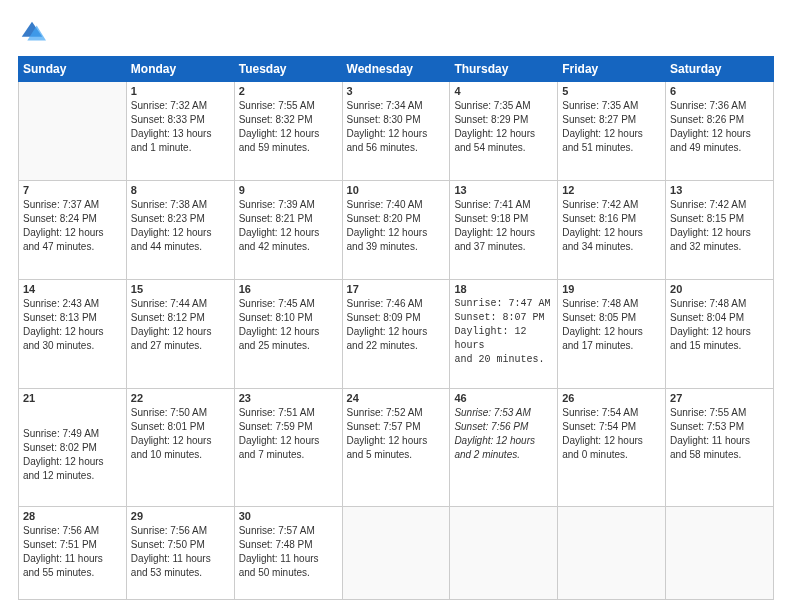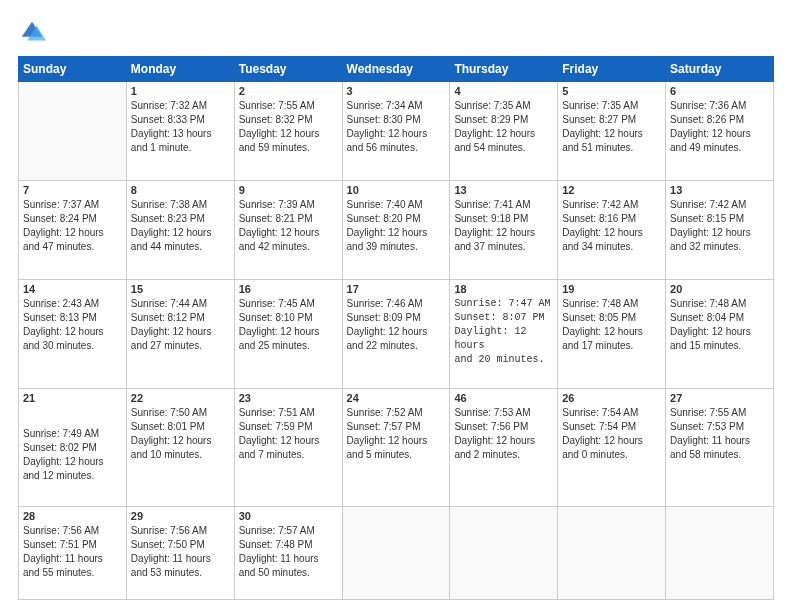--- a/index.html
+++ b/index.html
@@ -304,21 +304,21 @@
           </td>
           <td>
             <span class="day-num">24</span>
             <div class="day-info" style="white-space: pre-line;">Sunrise: 7:52 AM
 Sunset: 7:57 PM
 Daylight: 12 hours
 and 5 minutes.</div>
           </td>
           <td>
             <span class="day-num">46</span>
-            <div class="day-info" style="white-space: pre-line;">Sunrise: 7:53 AM
+            <div class="day-info" style="white-space: pre-line; font-style: italic;">Sunrise: 7:53 AM
 Sunset: 7:56 PM
 Daylight: 12 hours
 and 2 minutes.</div>
           </td>
           <td>
             <span class="day-num">26</span>
             <div class="day-info" style="white-space: pre-line;">Sunrise: 7:54 AM
 Sunset: 7:54 PM
 Daylight: 12 hours
 and 0 minutes.</div>

